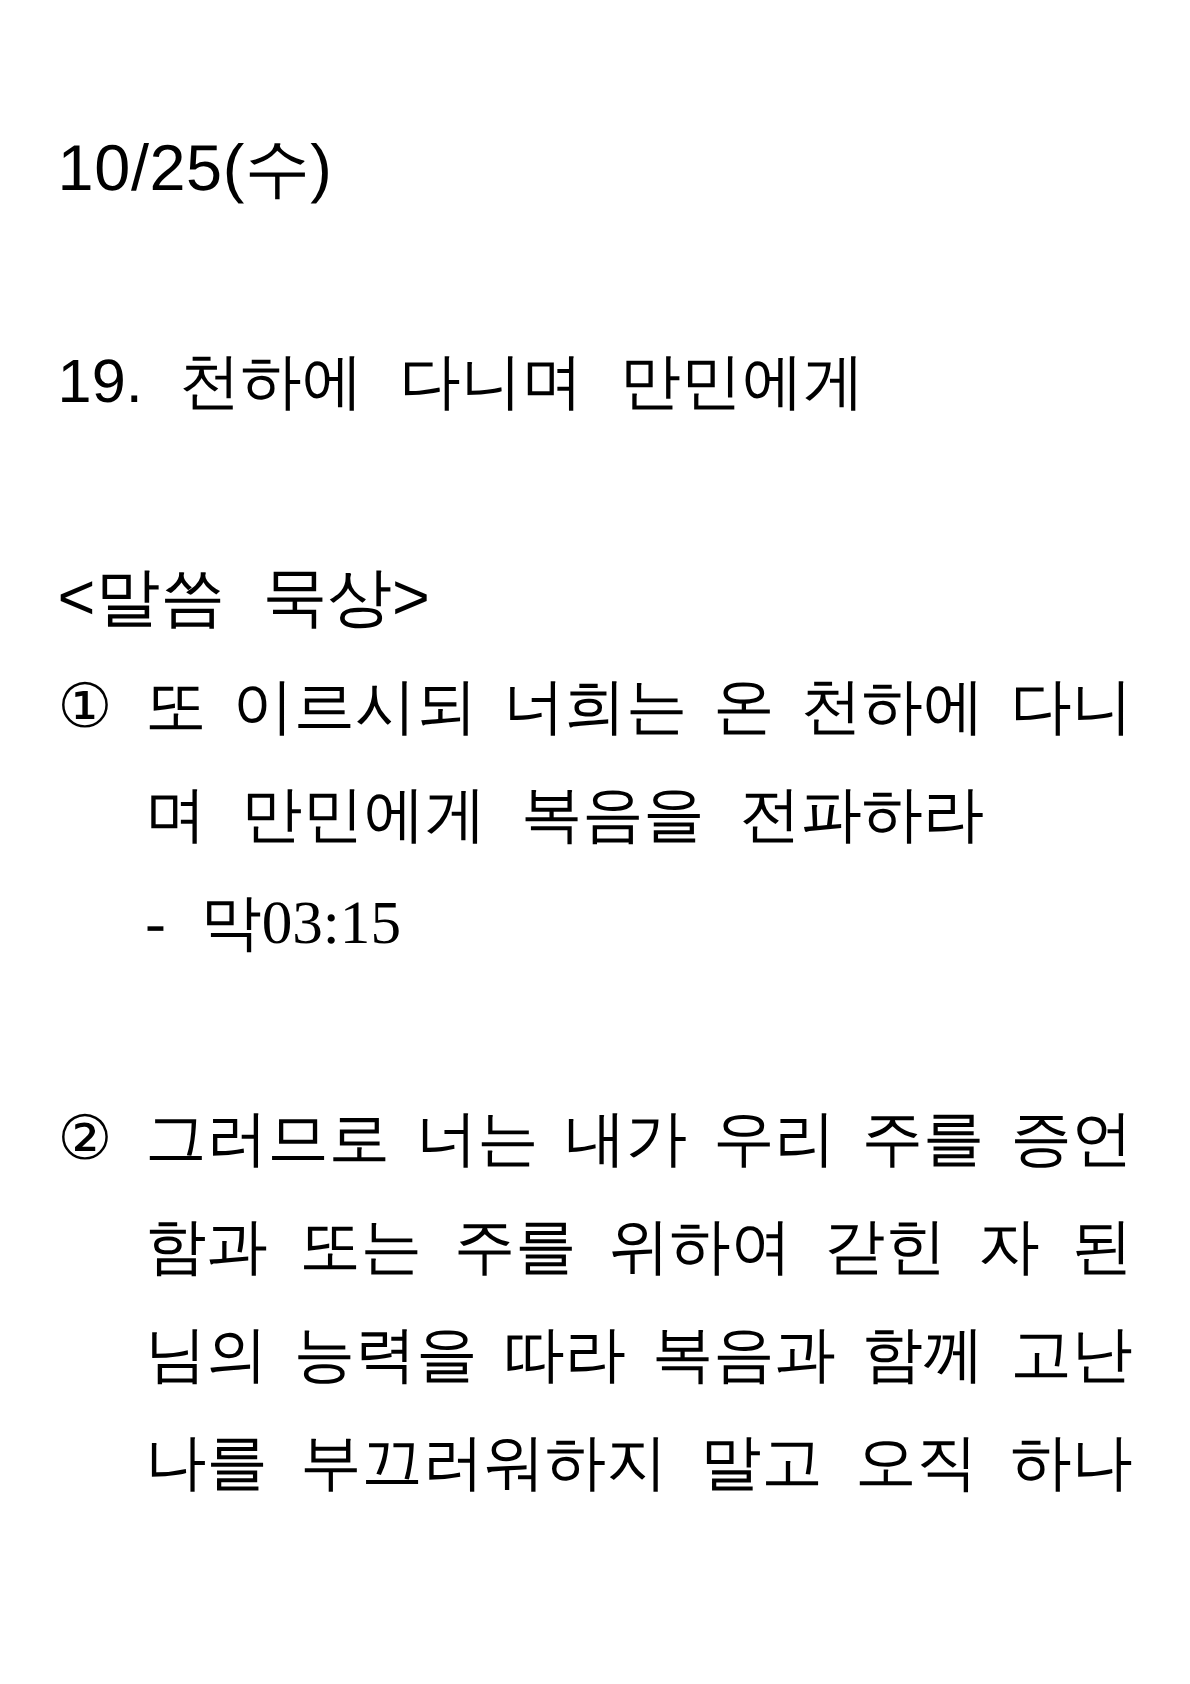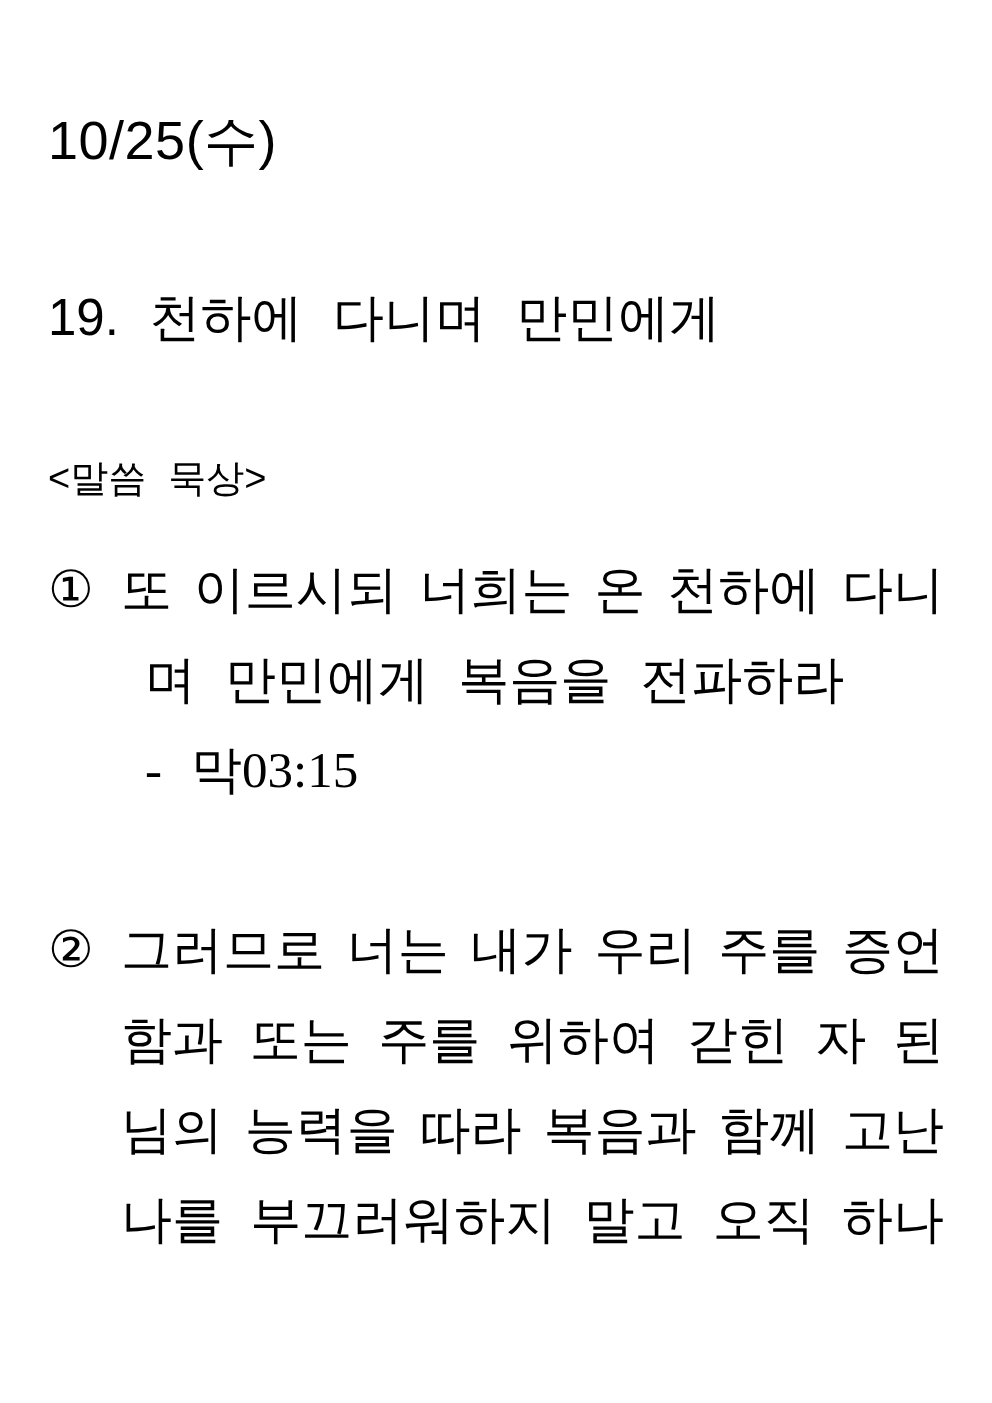--- a/index.html
+++ b/index.html
@@ -33,22 +33,22 @@
     margin: 0;
     font-size: 51px;
     line-height: 60px;
     font-weight: 400;
     word-spacing: 0.32em;
     white-space: nowrap;
   }
   .section-label {
     position: absolute;
     left: 48px;
-    top: 448px;
-    font-size: 38px;
+    top: 468px;
+    font-size: 54px;
     line-height: 60px;
     word-spacing: 0.30em;
     white-space: nowrap;
   }
   .verse {
     position: absolute;
     left: 48px;
     width: 896px;
     padding-left: 73px;
     box-sizing: border-box;
@@ -70,21 +70,20 @@
     margin: 0;
     font-family: Liberation Serif, serif;
   }
   .vline.just {
     text-align: justify;
     text-align-last: justify;
   }
   .vline.spaced {
     text-align: left;
     word-spacing: 0.32em;
-    margin-left: 24px;
   }
 </style>
 </head>
 <body>
 
 <div class="page">
 
   <div class="date">10/25(수)</div>
 
   <h1 class="title">19. 천하에 다니며 만민에게</h1>

